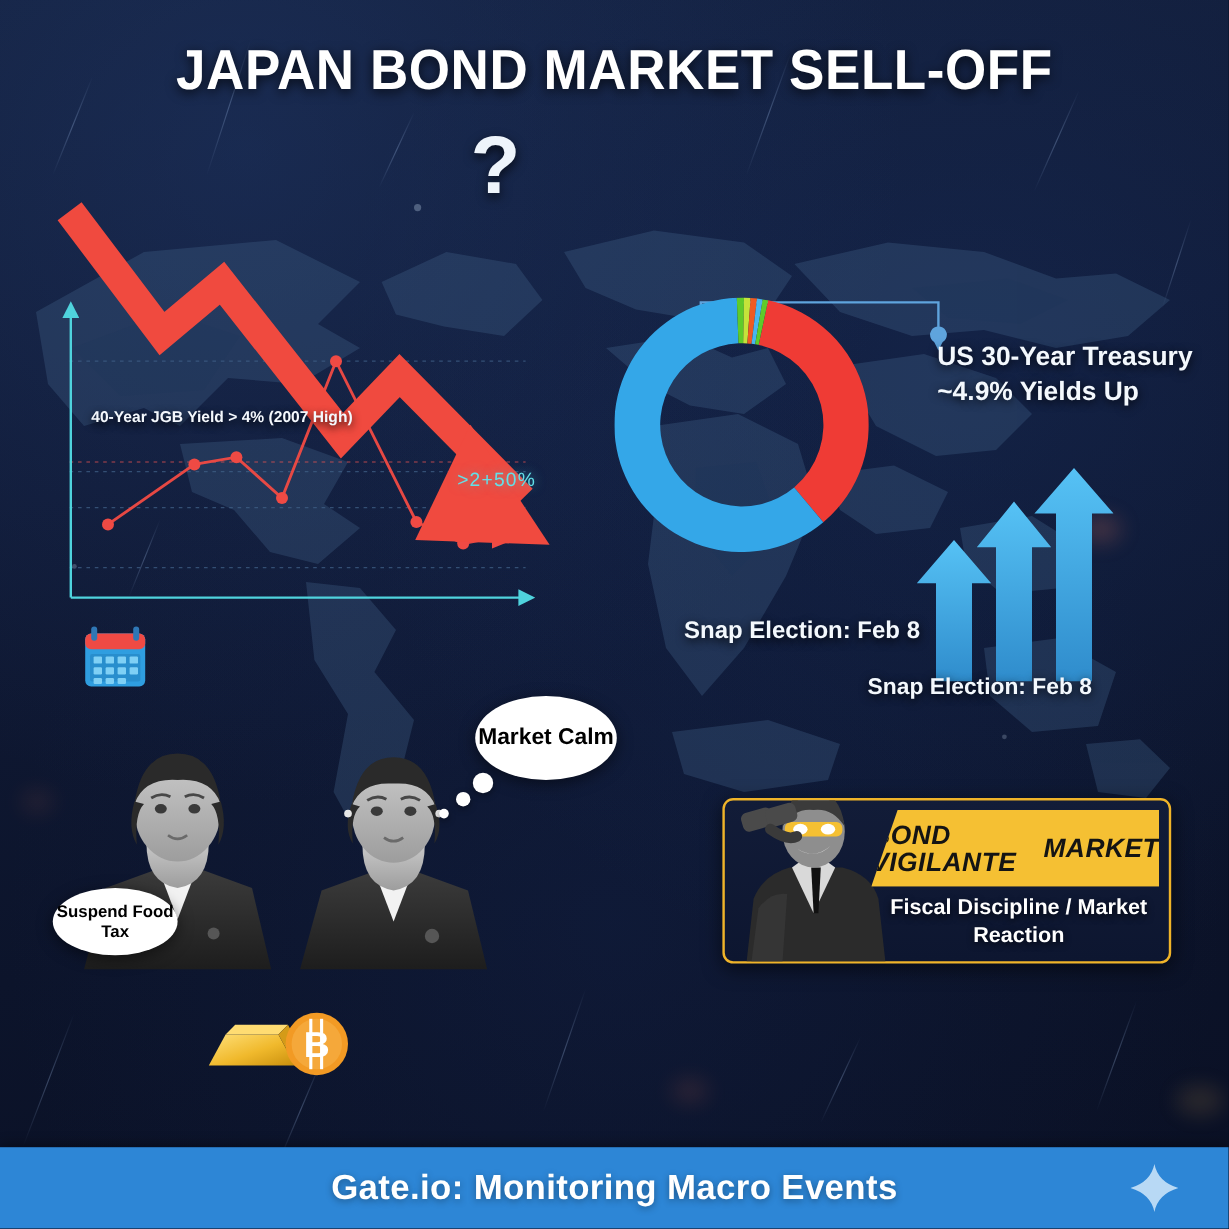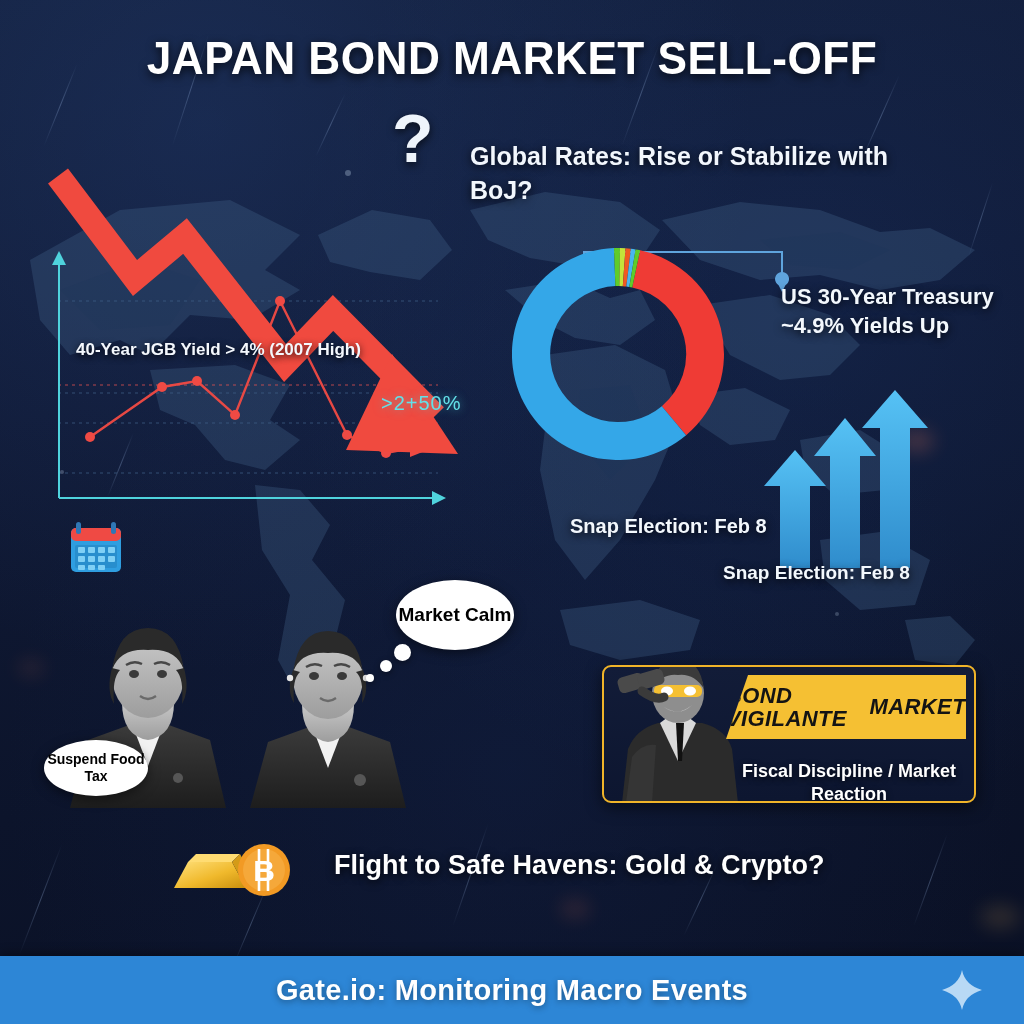--- a/index.html
+++ b/index.html
@@ -37,25 +37,25 @@
   
   .globalrates{position:absolute;left:470px;top:140px;width:420px;
     font-size:25px;font-weight:bold;color:#f2f7fd;line-height:1.34;
     text-shadow:0 2px 8px rgba(0,0,0,.8);}
 
   
   .chartbox{position:absolute;left:52px;top:255px;width:392px;height:250px;}
   .chartbox svg{position:absolute;inset:0;width:100%;height:100%;overflow:visible;}
   .jgb-title{position:absolute;left:72px;top:290px;font-size:33px;font-weight:bold;color:#fff;
     text-shadow:0 2px 9px rgba(0,0,0,.85);}
-  .jgb-sub1{position:absolute;left:76px;top:340px;font-size:17px;font-weight:bold;color:#f4f8fd;
+  .jgb-sub1{position:absolute;left:76px;top:340px;font-size:13px;font-weight:bold;color:#f4f8fd;
     text-shadow:0 2px 7px rgba(0,0,0,.9);}
   .jgb-sub2{position:absolute;left:76px;top:430px;font-size:18px;font-weight:bold;color:#f4f8fd;
     text-shadow:0 2px 7px rgba(0,0,0,.9);}
-  .pct-badge{position:absolute;left:381px;top:392px;font-size:20px;color:#63e0e8;letter-spacing:1px;
+  .pct-badge{position:absolute;left:381px;top:392px;font-size:16px;color:#63e0e8;letter-spacing:1px;
     text-shadow:0 0 10px rgba(70,210,225,.6);font-family:"Liberation Sans",sans-serif;}
 
   
   .bigarrow{position:absolute;left:40px;top:158px;width:430px;height:310px;pointer-events:none;}
   .bigarrow svg{width:100%;height:100%;display:block;overflow:visible;}
 
   
   .donut{position:absolute;left:512px;top:248px;width:212px;height:212px;}
   .donut svg{width:100%;height:100%;display:block;}
   .connector{position:absolute;left:560px;top:222px;width:260px;height:80px;}
@@ -96,21 +96,21 @@
   .vigbox{position:absolute;left:602px;top:665px;width:370px;height:134px;
     background:linear-gradient(180deg,#121c38,#0d1630);
     border:2px solid #f0b429;border-radius:9px;box-shadow:0 4px 16px rgba(0,0,0,.55);overflow:hidden;}
   .vigman{position:absolute;left:-6px;top:-14px;width:160px;height:150px;}
   .vigman svg{width:100%;height:100%;display:block;}
   .vigbanner{position:absolute;left:122px;top:8px;width:240px;height:64px;background:#f5c033;
     clip-path:polygon(22px 0,100% 0,100% 100%,0 100%);
     display:flex;flex-direction:row;align-items:center;justify-content:center;}
   .vigbanner span{color:#141414;font-weight:bold;font-style:italic;font-size:22px;letter-spacing:.4px;line-height:1.06;}
   .vigsub{position:absolute;left:126px;top:78px;width:238px;text-align:center;color:#fff;
-    font-weight:bold;font-size:18px;line-height:1.28;text-shadow:0 2px 6px rgba(0,0,0,.7);margin-top:15px;}
+    font-weight:bold;font-size:18px;line-height:1.28;text-shadow:0 2px 6px rgba(0,0,0,.7);}
 
   
   .gold{position:absolute;left:170px;top:838px;width:120px;height:62px;}
   .gold svg{width:100%;height:100%;display:block;}
   .havens{position:absolute;left:334px;top:850px;font-size:27px;font-weight:bold;color:#fff;
     text-shadow:0 2px 9px rgba(0,0,0,.85);}
 
   
   .footer{position:absolute;left:0;top:956px;width:1024px;height:68px;background:#2d86d6;
     box-shadow:0 -2px 10px rgba(0,0,0,.4);}
@@ -172,21 +172,20 @@
         <path d="M580 250 L630 245 L650 300 L610 340 L578 300 Z"></path>
         <path d="M760 100 L840 92 L890 110 L850 130 L790 125 Z"></path>
       </g>
     </svg>
   </div>
 
   <div class="title">JAPAN BOND MARKET SELL-OFF</div>
 
   <div class="qmark">?</div>
 
-  <div class="globalrates">Global Rates: Rise or Stabilize with BoJ?</div>
 
   <div class="chartbox">
     <svg viewBox="0 0 392 250" preserveAspectRatio="none" aria-hidden="true">
       <defs>
         <marker id="axArr" markerWidth="7" markerHeight="7" refX="1" refY="3.5" orient="auto">
           <path d="M0,0 L7,3.5 L0,7 Z" fill="#4fd3dd"></path>
         </marker>
       </defs>
 
       <g stroke="#3f5f86" stroke-width="1" stroke-dasharray="3 4" opacity=".75">
@@ -400,21 +399,20 @@
       <path d="M62 24 L70 16 L84 42 L76 50 Z" fill="#d49b18"></path>
       <circle cx="94" cy="32" r="26" fill="#f29a24"></circle>
       <circle cx="94" cy="32" r="21" fill="#f5a83a"></circle>
       <text x="94" y="43" font-size="30" font-weight="bold" fill="#fff" text-anchor="middle" font-family="Liberation Sans, sans-serif">B</text>
       <g stroke="#fff" stroke-width="2.6">
           <line x1="89" y1="11" x2="89" y2="53"></line>
           <line x1="98" y1="11" x2="98" y2="53"></line>
         </g>
     </svg>
   </div>
-  <div class="havens">Flight to Safe Havens: Gold &amp; Crypto?</div>
 
   <div class="footer">
     <div class="footer-text">Gate.io: Monitoring Macro Events</div>
     <div class="sparkle">
       <svg viewBox="0 0 40 40" aria-hidden="true">
         <path d="M20 0 q3 15 20 20 q-17 5 -20 20 q-3 -15 -20 -20 q17 -5 20 -20 Z" fill="#b8d9f5"></path>
       </svg>
     </div>
   </div>
 

